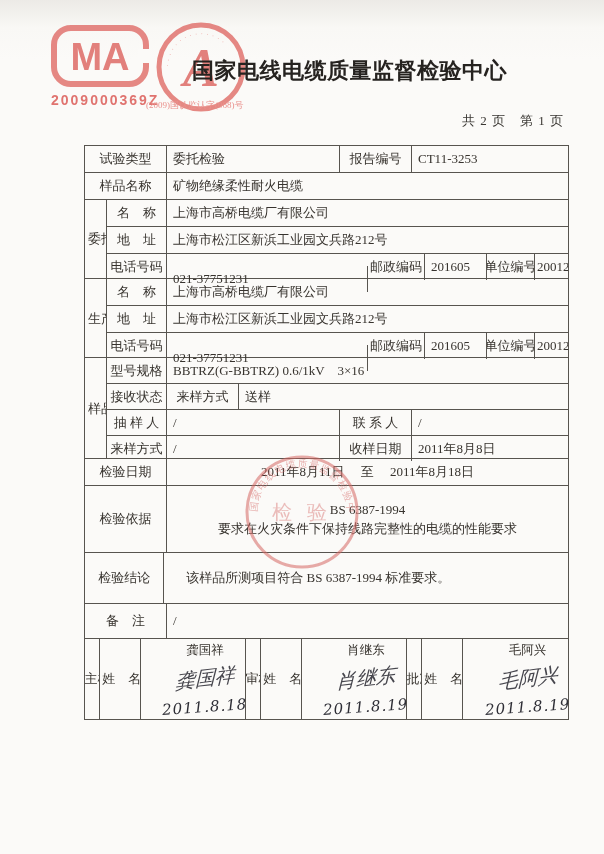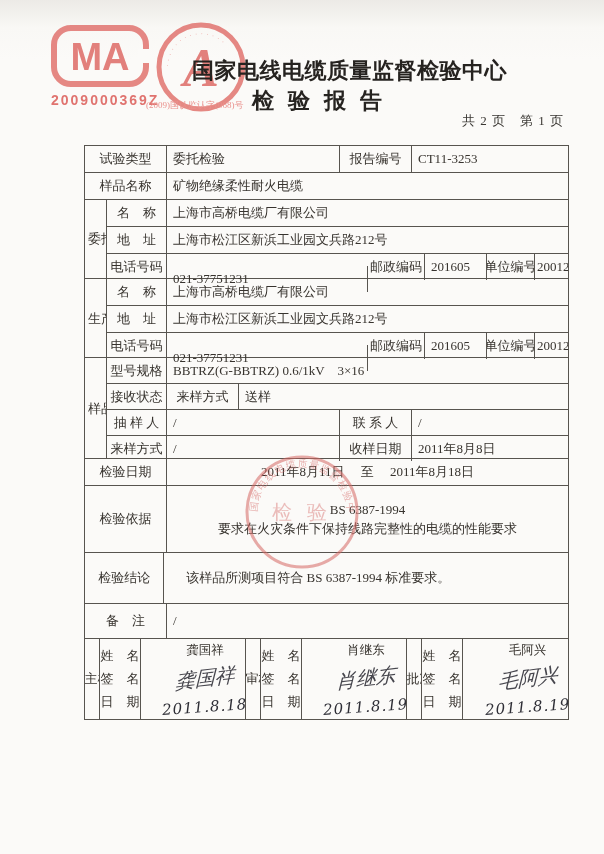--- a/index.html
+++ b/index.html
@@ -32,21 +32,21 @@
   .vlab{display:block;width:15px;word-break:break-all;text-align:center;}
   .lh26{line-height:26px;}.lh19{line-height:19px;}.lh25{line-height:25px;}.lh22{line-height:22px;}
   .w22{width:22px;}.w33{width:33px;padding:0 2px;}.w48{width:48px;}.w57{width:57px;}
   .w58{width:58px;}.w60{width:60px;}.w62{width:62px;}.w72{width:72px;}.w81{width:81px;margin-left:24px;}
   .w82{width:82px;}.w156{width:156px;}.w173{width:173px;}.w201{width:201px;margin-top:12px;}
   .w401{width:401px;}
   .h26{height:26px;}.h25{height:25px;}.h78{height:78px;}.h100{height:100px;}
   .h66{height:66px;}.h50{height:50px;gap:16px;}.h34{height:34px;}.h80{height:80px;}
   .two-line{flex-direction:column;justify-content:center;line-height:19px;white-space:normal;}
   
-  .sig-lab{flex-direction:column;justify-content:space-around;padding:6px 2px;text-align:center;}
+  .sig-lab{flex-direction:row;justify-content:space-around;padding:6px 2px;text-align:center;}
   .sig-val{flex-direction:column;justify-content:space-between;align-items:center;
            padding:3px 2px;overflow:visible;}
   .sig-name{font-size:12.5px;color:#37332e;}
   .handsign{font-family:"DejaVu Serif",serif;font-style:italic;font-size:20px;color:#2e2e36;
             transform:rotate(-7deg) skewX(-8deg);opacity:.88;margin:-3px 0;}
   .handdate{font-family:"DejaVu Serif",serif;font-style:italic;font-size:15px;color:#2e2e36;
             transform:rotate(-4deg);letter-spacing:1px;}
   .seal{left:242px;top:452px;pointer-events:none;}
 </style>
 </head>
@@ -66,21 +66,20 @@
     <text font-size="7" fill="#ea918d" letter-spacing="3" opacity="0.8">
       <textPath href="#arcA">··············</textPath>
     </text>
     <text x="47" y="66" font-size="54" font-weight="bold" font-style="italic" text-anchor="middle" font-family="Liberation Serif, serif" fill="#e0736f" opacity="0.9">A</text>
   </svg>
 
   <div class="abs cma-num">2009000369Z</div>
   <div class="abs accred">(2009)国认监认字(068)号</div>
 
   <div class="abs org-title">国家电线电缆质量监督检验中心</div>
-  <div class="abs report-title">检验报告</div>
   <div class="abs pagination">共 2 页　第 1 页</div>
 
   <div class="tbl">
 
     <div class="row h26">
       <div class="c lab w82 h26">试验类型</div>
       <div class="c w173 h26">委托检验</div>
       <div class="c lab w72 h26">报告编号</div>
       <div class="c w156 h26 last">CT11-3253</div>
     </div>

